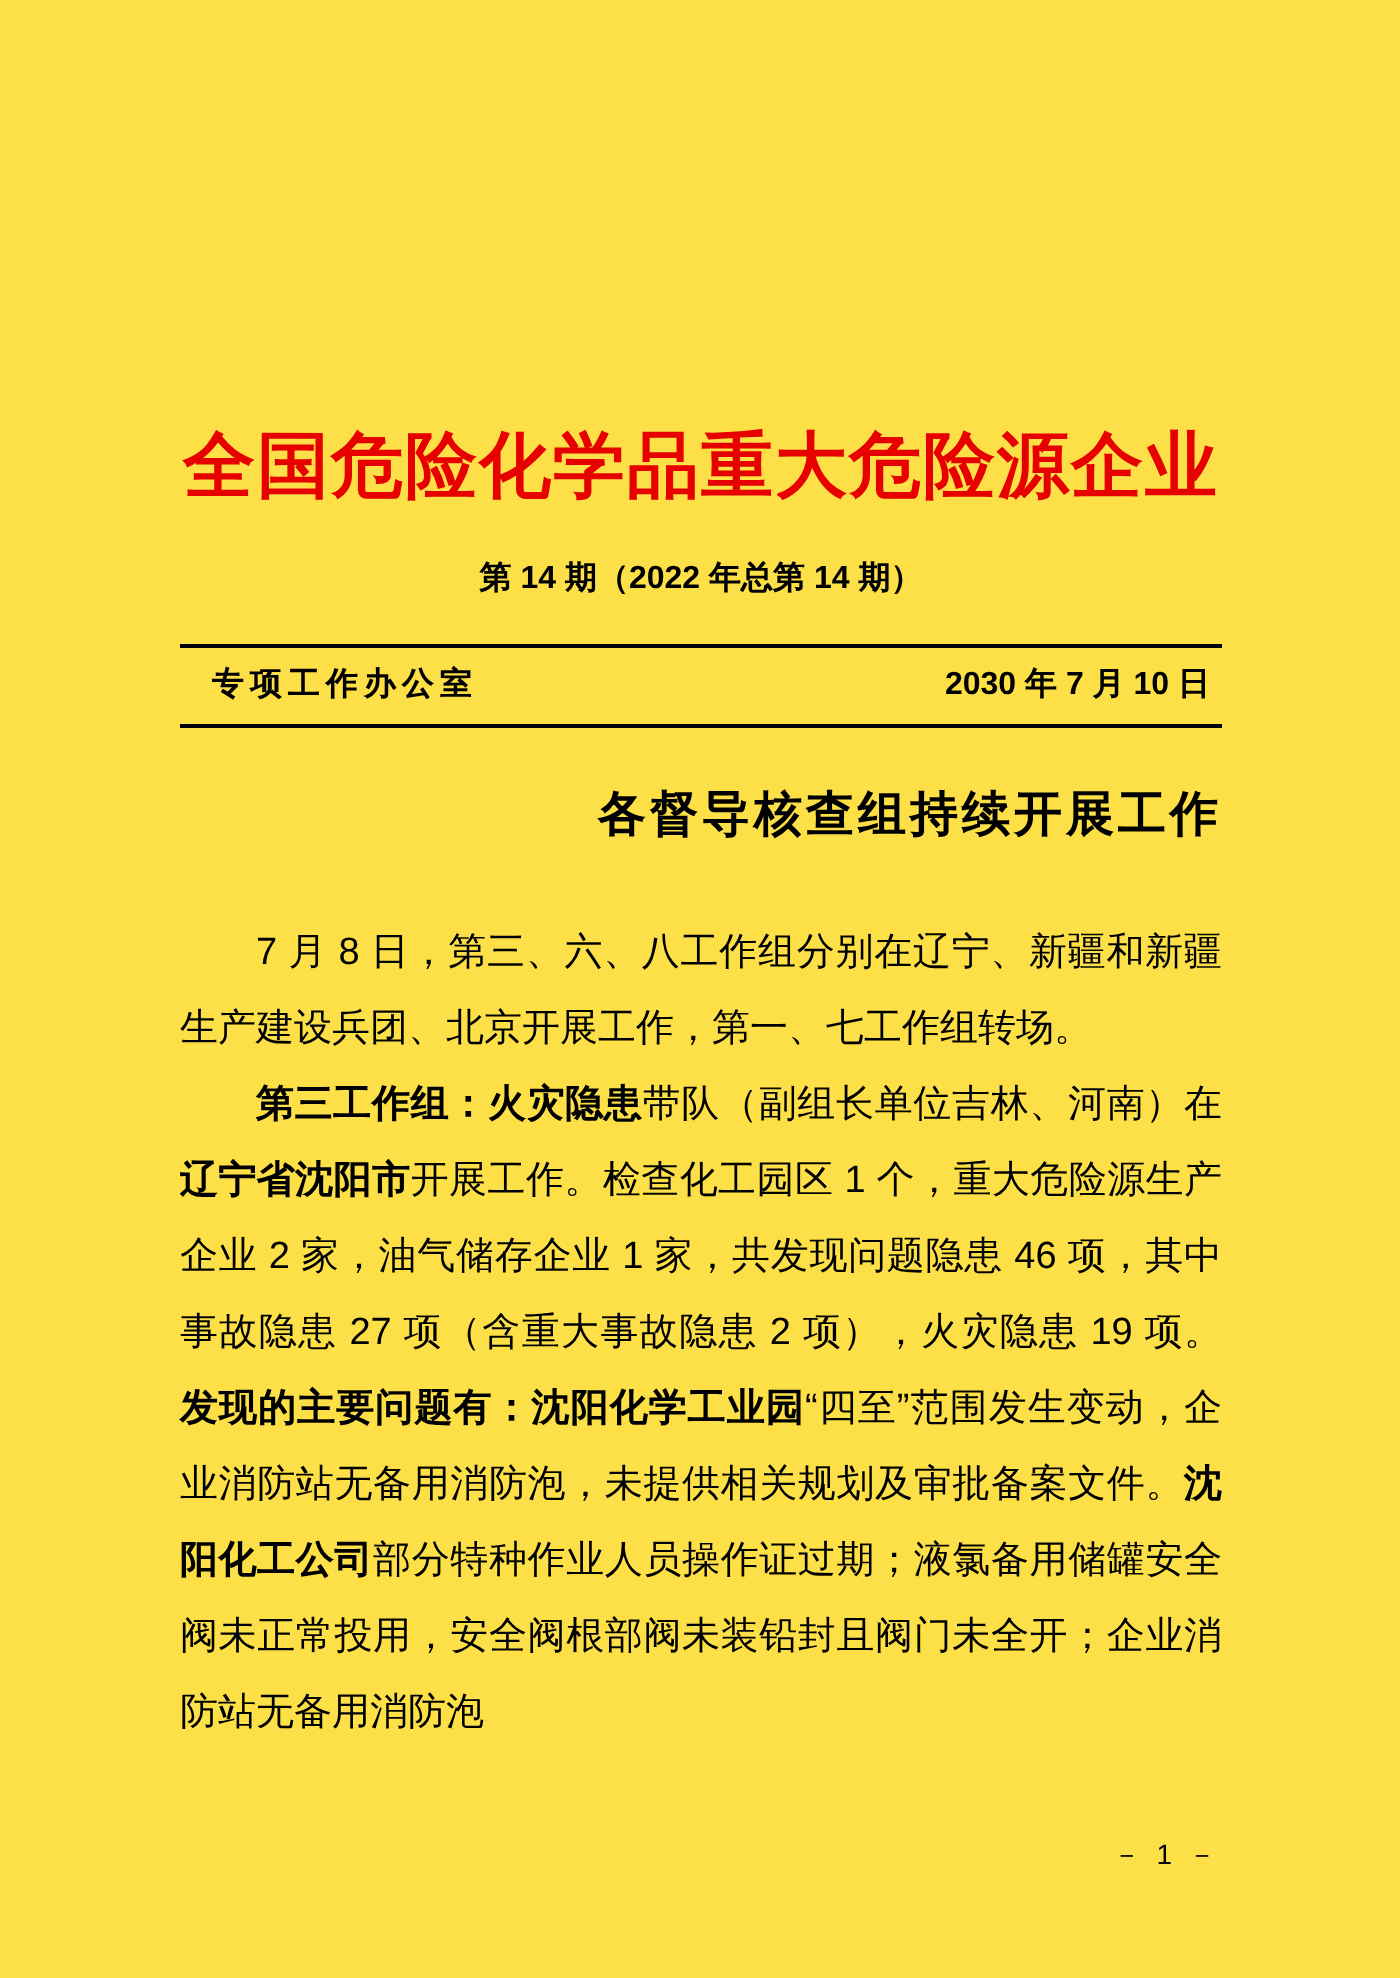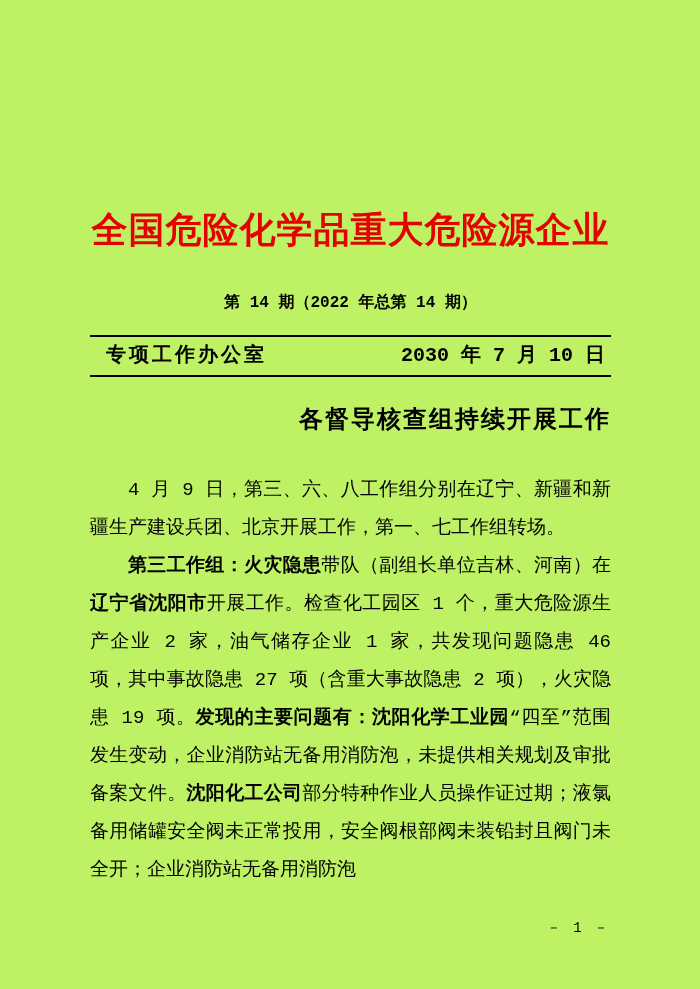--- a/index.html
+++ b/index.html
@@ -1,57 +1,57 @@
 <!DOCTYPE html>
 <html><head>
 <meta charset="utf-8">
 <style>
   html, body { margin: 0; padding: 0; background: #888; }
   .page {
     position: relative;
     width: 700px;
     height: 989px;
     margin: 0 auto;
-    background: #bef264;
-    font-family: Liberation Mono, monospace;
+    background: #fde047;
+    font-family: Liberation Sans, sans-serif;
     color: #000;
     overflow: hidden;
   }
   .content {
     position: absolute;
     left: 90px;
     right: 89px;
     top: 0;
   }
   .doc-title {
     margin-top: 204px;
     text-align: center;
     color: #e60000;
     font-weight: bold;
     font-size: 36px;
     line-height: 57px;
     letter-spacing: 1px;
   }
   .issue-line {
-    margin-top: 30px;
+    margin-top: 17px;
     text-align: center;
     font-weight: bold;
     font-size: 16px;
     line-height: 24px;
   }
   .office-row {
     margin-top: 20px;
     display: flex;
     justify-content: space-between;
     align-items: center;
     border-top: 2px solid #000;
     border-bottom: 2px solid #000;
     padding: 8px 6px 8px 16px;
     font-weight: bold;
-    font-size: 20px;
+    font-size: 16px;
     line-height: 22px;
   }
   .office-name { letter-spacing: 3px; }
   .section-heading {
     margin-top: 28px;
     text-align: right;
     font-weight: bold;
     font-size: 24px;
     line-height: 32px;
     letter-spacing: 2px;
@@ -89,21 +89,21 @@
 
     <div class="office-row">
       <span class="office-name">专项工作办公室</span>
       <span>2030 年 7 月 10 日</span>
     </div>
 
     <div class="section-heading">各督导核查组持续开展工作</div>
 
     <div class="body-text">
       <p class="para">
-        <span>4 月 9 日，第三、六、八工作组分别在辽宁、新疆和新疆生产建设兵团、北京开展工作，第一、七工作组转场。</span>
+        <span>7 月 8 日，第三、六、八工作组分别在辽宁、新疆和新疆生产建设兵团、北京开展工作，第一、七工作组转场。</span>
       </p>
       <p class="para">
         <span class="b">第三工作组：火灾隐患</span><span>带队（副组长单位吉林、河南）在</span><span class="b">辽宁省沈阳市</span><span>开展工作。检查化工园区 1 个，重大危险源生产企业 2 家，油气储存企业 1 家，共发现问题隐患 46 项，其中事故隐患 27 项（含重大事故隐患 2 项），火灾隐患 19 项。</span><span class="b">发现的主要问题有：沈阳化学工业园</span><span>“四至”范围发生变动，企业消防站无备用消防泡，未提供相关规划及审批备案文件。</span><span class="b">沈阳化工公司</span><span>部分特种作业人员操作证过期；液氯备用储罐安全阀未正常投用，安全阀根部阀未装铅封且阀门未全开；企业消防站无备用消防泡</span>
       </p>
     </div>
 
   </div>
 
   <div class="page-number">－ 1 －</div>
 </div>

